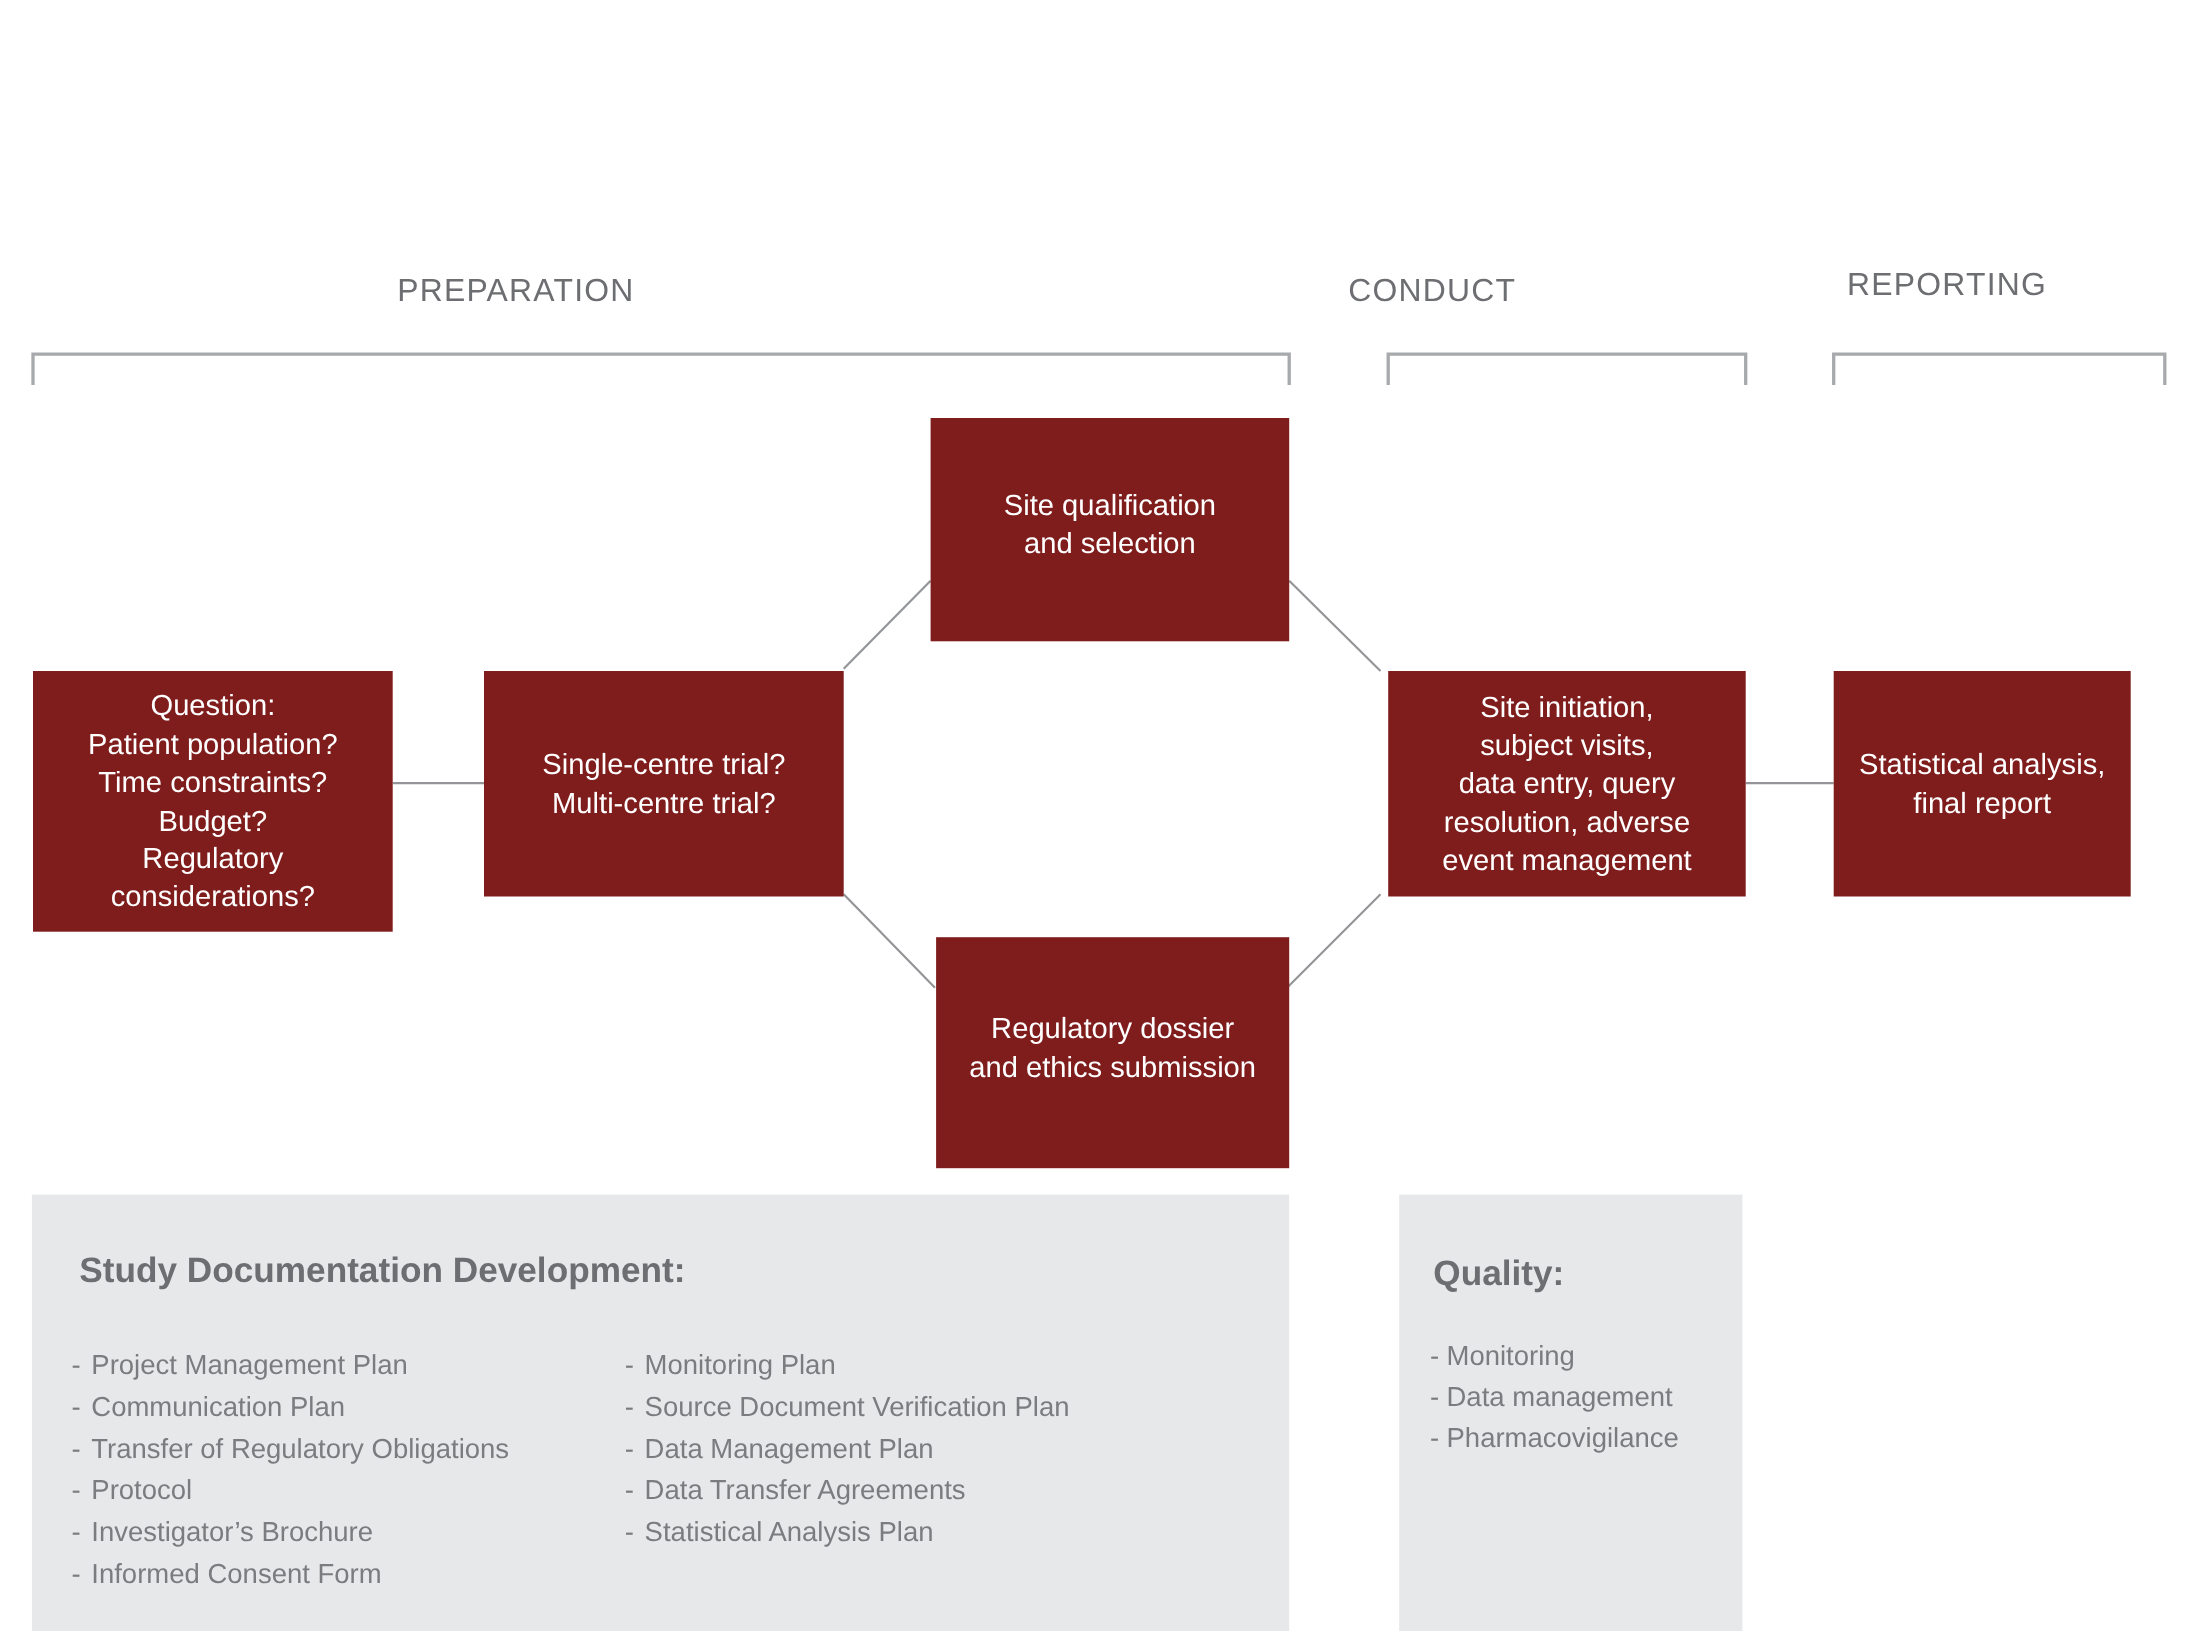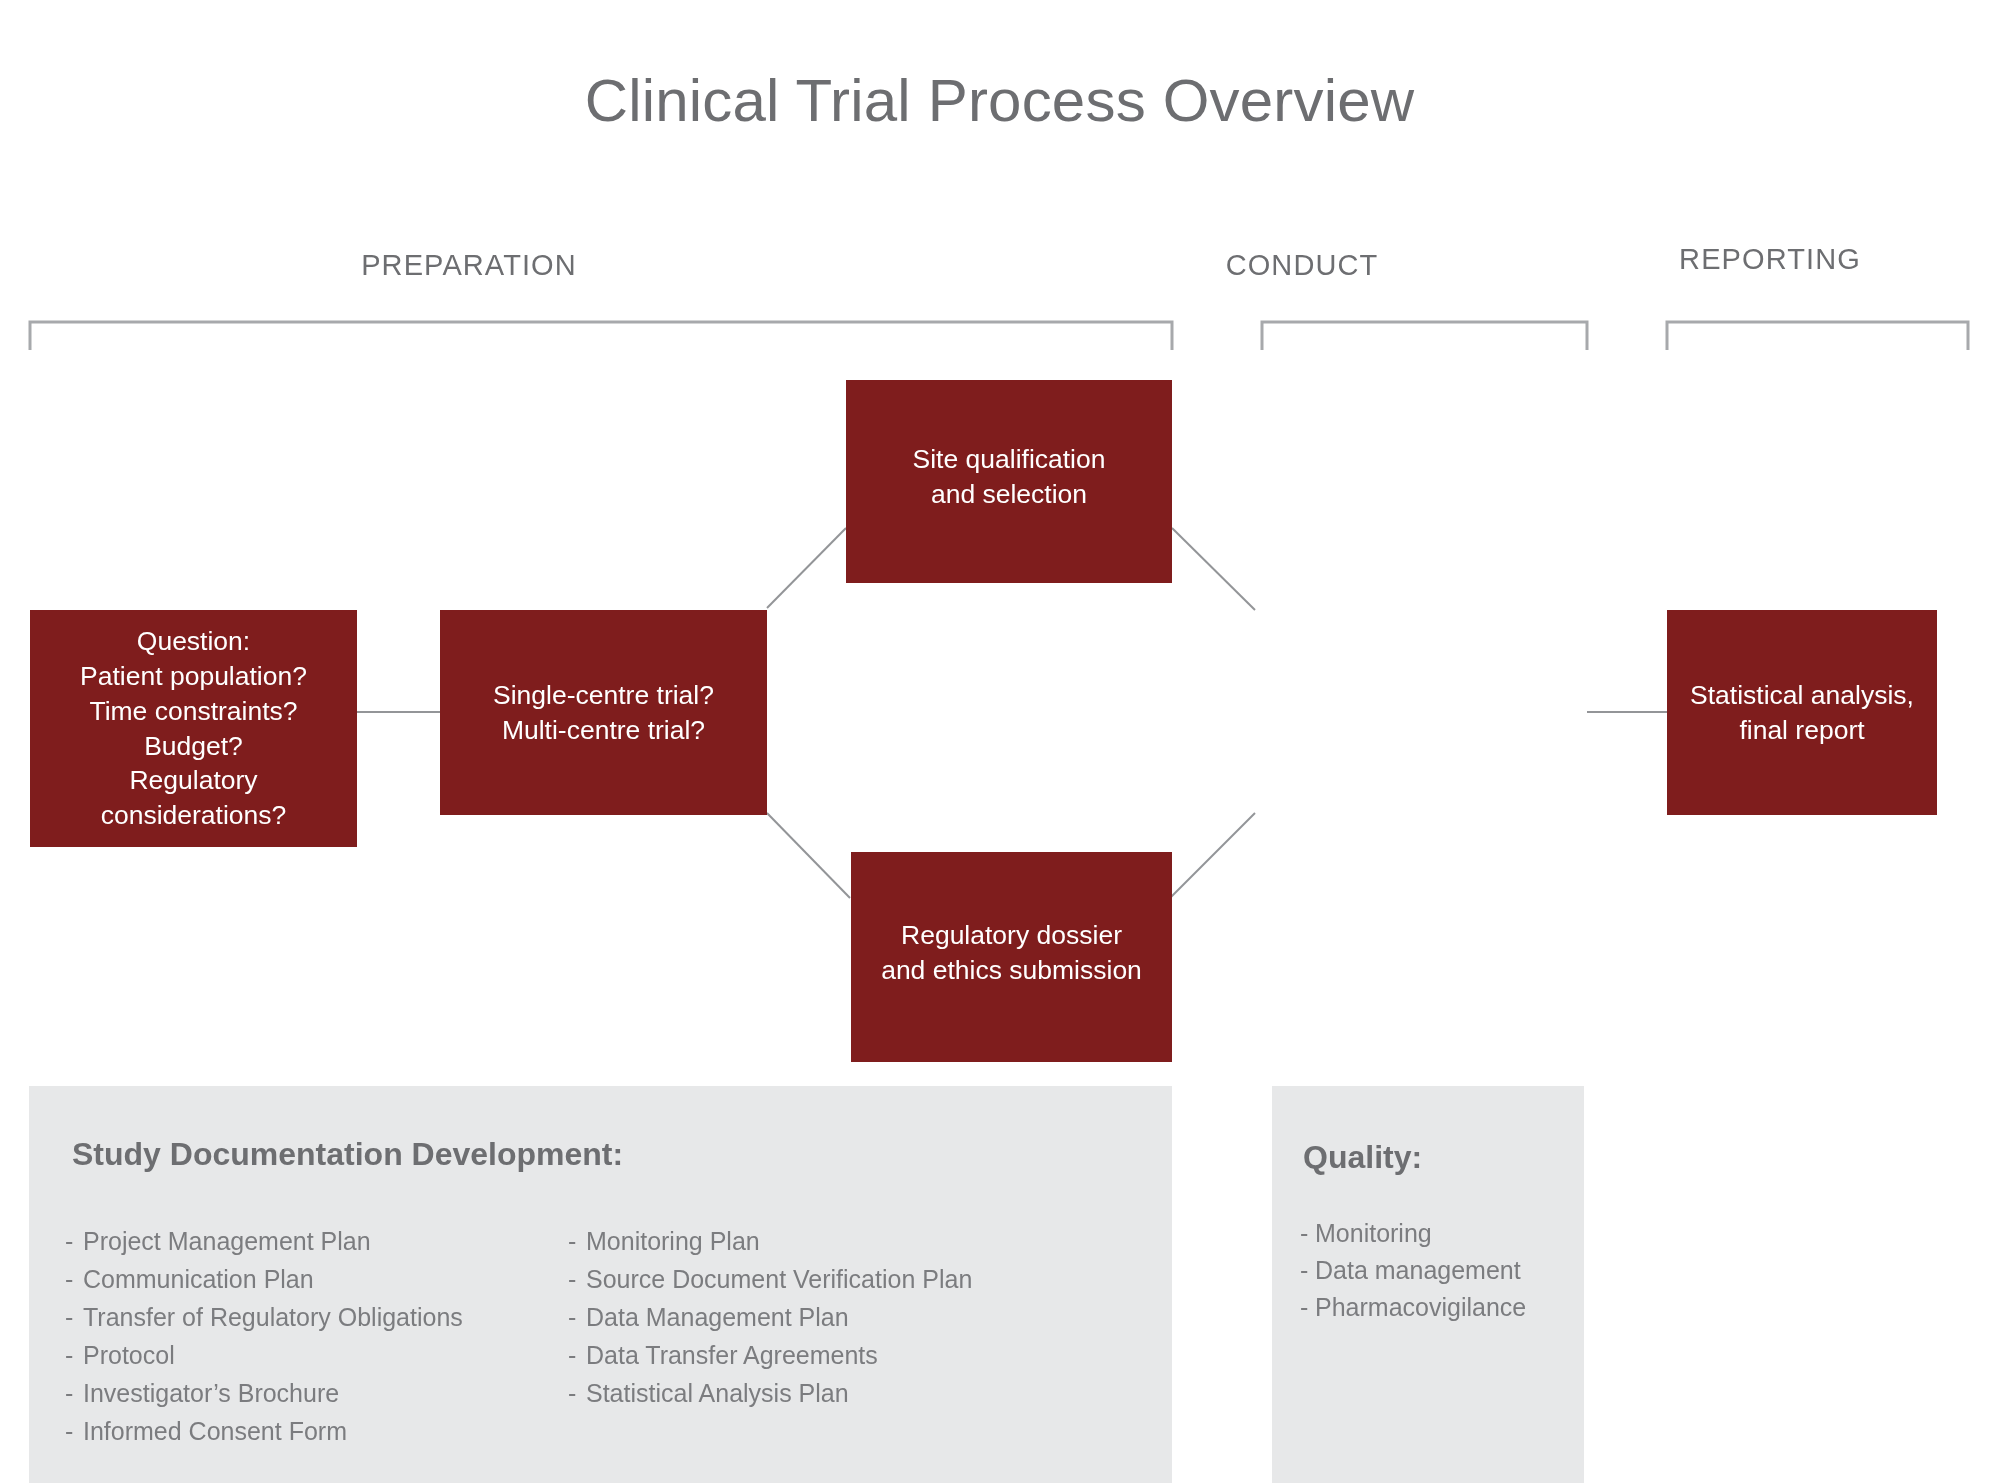--- a/index.html
+++ b/index.html
@@ -100,21 +100,20 @@
     width: 18px;
     flex: 0 0 auto;
   }
   .panel-list.tight .dash { width: 15px; }
 </style>
 </head>
 <body>
 
 <div id="stage">
 
-  <div class="page-title">Clinical Trial Process Overview</div>
 
   <div class="phase-label" style="left:329px; top:249px; width:280px;">PREPARATION</div>
   <div class="phase-label" style="left:1212px; top:249px; width:180px;">CONDUCT</div>
   <div class="phase-label" style="left:1650px; top:243px; width:240px;">REPORTING</div>
 
   <svg id="brackets" viewBox="0 0 1999 1483" width="1999" height="1483" xmlns="http://www.w3.org/2000/svg">
     <g fill="none" stroke="#a7a9ac" stroke-width="3">
 
       <path d="M30,350 L30,322 L1172,322 L1172,350"></path>
 
@@ -158,20 +157,27 @@
   <div class="node" style="left:846px; top:380px; width:326px; height:203px; align-items:flex-start; padding-top:62px;">
     <span class="node-text">Site qualification
 and selection</span>
   </div>
 
   <div class="node" style="left:851px; top:852px; width:321px; height:210px; align-items:flex-start; padding-top:66px;">
     <span class="node-text">Regulatory dossier
 and ethics submission</span>
   </div>
 
+  <div class="node" style="left:1262px; top:610px; width:325px; height:205px;">
+    <span class="node-text">Site initiation,
+subject visits,
+data entry, query
+resolution, adverse
+event management</span>
+  </div>
 
   <div class="node" style="left:1667px; top:610px; width:270px; height:205px;">
     <span class="node-text">Statistical analysis,
 final report</span>
   </div>
 
   <div class="panel" style="left:29px; top:1086px; width:1143px; height:397px;"></div>
 
   <div class="panel-title" style="left:72px; top:1136px;">Study Documentation Development:</div>
 

